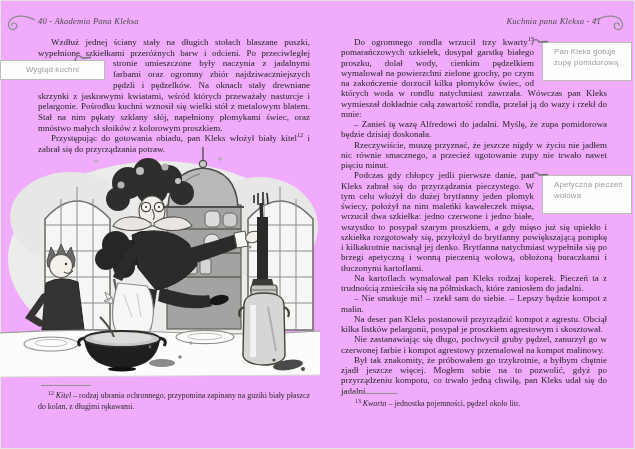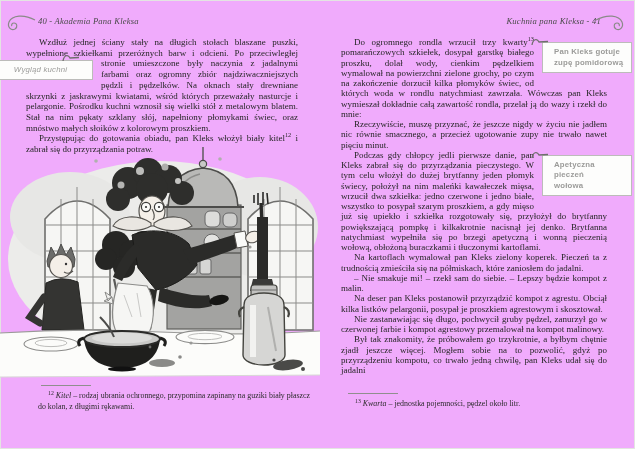--- a/index.html
+++ b/index.html
@@ -13,38 +13,38 @@
   #page-right{left:314px;width:317px;}
 
   .page-head{position:absolute;top:16px;font-size:8.6px;font-style:italic;color:#4a4a4a;letter-spacing:.2px;}
   #head-left{left:38px;}
   #head-right{right:30px;text-align:right;}
   .flourish{position:absolute;top:-4px;}
   #flourish-left{left:-36px;}
   #flourish-right{right:-28px;}
 
   .body-col{position:absolute;text-align:justify;font-size:9px;}
-  #body-left{top:37px;left:26px;width:272px;line-height:10.7px;}
+  #body-left{top:37px;left:38px;width:272px;line-height:10.7px;}
   #body-right{top:37px;left:27px;width:266px;line-height:10.25px;}
   .body-col p{margin:0;text-indent:13px;}
 
   sup.fnref{font-size:6.3px;line-height:0;vertical-align:4px;}
 
   
   .mn{position:relative;display:block;}
-  .mn-left{float:left;width:105px;margin-left:-38px;margin-right:8px;margin-bottom:7px;font-style:italic;}
+  .mn-left{float:left;width:105px;margin-left:-38px;margin-right:8px;margin-bottom:7px;}
   .mn-right{float:right;width:90px;margin-right:-25px;margin-left:8px;margin-bottom:6px;}
   .mn-box{
     display:block;border:1px solid #bcbcba;background:#fdfdfc;
     font-family:"Liberation Sans","DejaVu Sans",sans-serif;
     font-size:7.8px;line-height:10.5px;color:#9b9b99;
     text-indent:0;letter-spacing:.2px;
   }
   .mn-left .mn-box{margin-top:2px;text-align:center;padding:4px 2px 3px 2px;}
-  .mn-right .mn-box{margin-top:5px;text-align:left;padding:4px 4px 4px 11px;font-weight:bold;}
+  .mn-right .mn-box{margin-top:5px;text-align:left;padding:4px 4px 12px 11px;}
   .mn-curl{position:absolute;width:20px;height:10px;}
   .mn-left .mn-curl{top:-5px;right:12px;}
   .mn-right .mn-curl{top:0px;left:-12px;}
 
   .footnote{position:absolute;font-size:7.9px;line-height:11px;text-align:justify;color:#2b2b2b;}
   #footnote-left{top:385px;left:38px;width:272px;}
   #footnote-right{top:393px;left:345px;width:265px;}
   .fn-rule{width:50px;height:1px;background:#8f8f8d;margin-left:3px;margin-bottom:4px;}
   .footnote p{margin:0;text-indent:10px;}
   .footnote i{font-style:italic;}
@@ -265,30 +265,31 @@
 
     <div class="body-col" id="body-right">
       <p>
         <span class="mn mn-right">
             <svg class="mn-curl" width="20" height="10" viewBox="0 0 20 10">
               <path d="M2,8 C3,2 7,1 9,5 L18,4.5" fill="none" stroke="#6e6e6c" stroke-width="1.3"></path>
             </svg>
             <span class="mn-box"><span>Pan Kleks gotuje</span><br><span>zupę pomidorową</span></span>
           </span><span>Do ogromnego rondla wrzucił trzy kwarty</span><sup class="fnref">13</sup><span> pomarańczowych szkiełek, dosypał garstkę białego proszku, dolał wody, cienkim pędzelkiem wymalował na powierzchni zielone grochy, po czym na zakończenie dorzucił kilka płomyków świec, od których woda w rondlu natychmiast zawrzała. Wówczas pan Kleks wymieszał dokładnie całą zawartość rondla, przelał ją do wazy i rzekł do mnie:</span>
       </p>
+      <p>– Zanieś tę wazę Alfredowi do jadalni. Myślę, że zupa pomidorowa będzie dzisiaj doskonała.</p>
       <p>Rzeczywiście, muszę przyznać, że jeszcze nigdy w życiu nie jadłem nic równie smacznego, a przecież ugotowanie zupy nie trwało nawet pięciu minut.</p>
       <p>
         <span class="mn mn-right">
             <svg class="mn-curl" width="20" height="10" viewBox="0 0 20 10">
               <path d="M2,8 C3,2 7,1 9,5 L18,4.5" fill="none" stroke="#6e6e6c" stroke-width="1.3"></path>
             </svg>
             <span class="mn-box"><span>Apetyczna pieczeń</span><br><span>wołowa</span></span>
           </span><span>Podczas gdy chłopcy jedli pierwsze danie, pan Kleks zabrał się do przyrządzania pieczystego. W tym celu włożył do dużej brytfanny jeden płomyk świecy, położył na nim maleńki kawałeczek mięsa, wrzucił dwa szkiełka: jedno czerwone i jedno białe, wszystko to posypał szarym proszkiem, a gdy mięso już się upiekło i szkiełka rozgotowały się, przyłożył do brytfanny powiększającą pompkę i kilkakrotnie nacisnął jej denko. Brytfanna natychmiast wypełniła się po brzegi apetyczną i wonną pieczenią wołową, obłożoną buraczkami i tłuczonymi kartoflami.</span>
       </p>
-      <p>Na kartoflach wymalował pan Kleks zielony koperek. Pieczeń ta z trudnością zmieściła się na półmiskach, które zaniosłem do jadalni.</p>
+      <p>Na kartoflach wymalował pan Kleks rodzaj koperek. Pieczeń ta z trudnością zmieściła się na półmiskach, które zaniosłem do jadalni.</p>
       <p>– Nie smakuje mi! – rzekł sam do siebie. – Lepszy będzie kompot z malin.</p>
       <p>Na deser pan Kleks postanowił przyrządzić kompot z agrestu. Obciął kilka listków pelargonii, posypał je proszkiem agrestowym i skosztował.</p>
       <p>Nie zastanawiając się długo, pochwycił gruby pędzel, zanurzył go w czerwonej farbie i kompot agrestowy przemalował na kompot malinowy.</p>
       <p>Był tak znakomity, że próbowałem go trzykrotnie, a byłbym chętnie zjadł jeszcze więcej. Mogłem sobie na to pozwolić, gdyż po przyrządzeniu kompotu, co trwało jedną chwilę, pan Kleks udał się do jadalni</p>
     </div>
   </div>
 
   <div class="footnote" id="footnote-right">
     <div class="fn-rule"></div>
     <p><sup>13</sup><i>Kwarta</i><span> – jednostka pojemności, pędzel około litr.</span></p>

